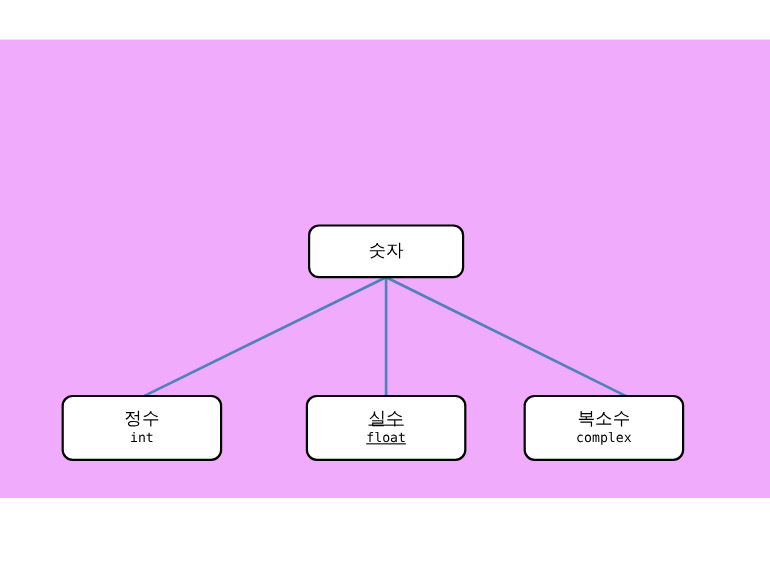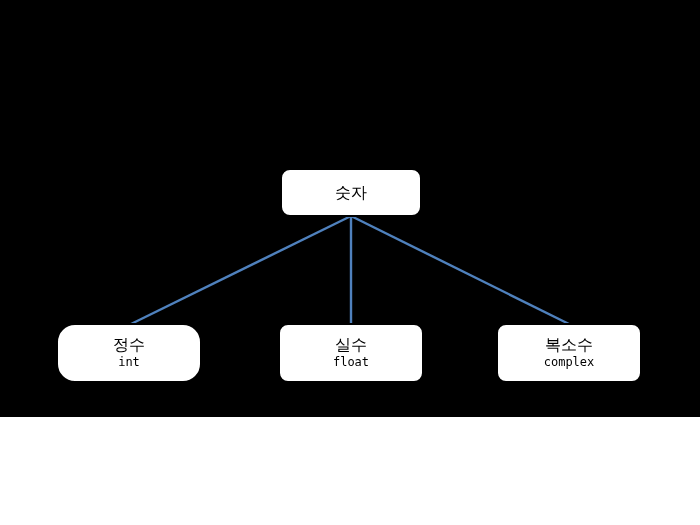--- a/index.html
+++ b/index.html
@@ -5,22 +5,23 @@
   html, body {
     margin: 0;
     padding: 0;
     background: #ffffff;
     font-family: "Liberation Sans", sans-serif;
   }
   .canvas {
     position: relative;
     width: 700px;
     height: 417px;
-    background: #000000;
+    background: #f0abfc;
     overflow: hidden;
+    margin-top: 36px;
   }
   .connectors {
     position: absolute;
     left: 0;
     top: 0;
     width: 700px;
     height: 525px;
   }
   .node {
     position: absolute;
@@ -50,23 +51,23 @@
     left: 280px;
     top: 168px;
     width: 142px;
     height: 49px;
   }
   .node-child {
     top: 323px;
     width: 146px;
     height: 60px;
   }
-  .node-int     { left: 56px; border-radius: 19px;  }
-  .node-float   { left: 278px; }
-  .node-complex { left: 496px; }
+  .node-int     { left: 56px;  }
+  .node-float   { left: 278px; text-decoration: underline; }
+  .node-complex { left: 476px; }
 </style>
 </head>
 <body>
 
 <div class="canvas">
 
   <svg class="connectors" viewBox="0 0 700 525" xmlns="http://www.w3.org/2000/svg">
     <line x1="351" y1="216" x2="129" y2="325" stroke-width="2.4" stroke="#4F81BD"></line>
     <line x1="351" y1="216" x2="351" y2="325" stroke-width="2.4" stroke="#4F81BD"></line>
     <line x1="351" y1="216" x2="571" y2="325" stroke-width="2.4" stroke="#4F81BD"></line>

